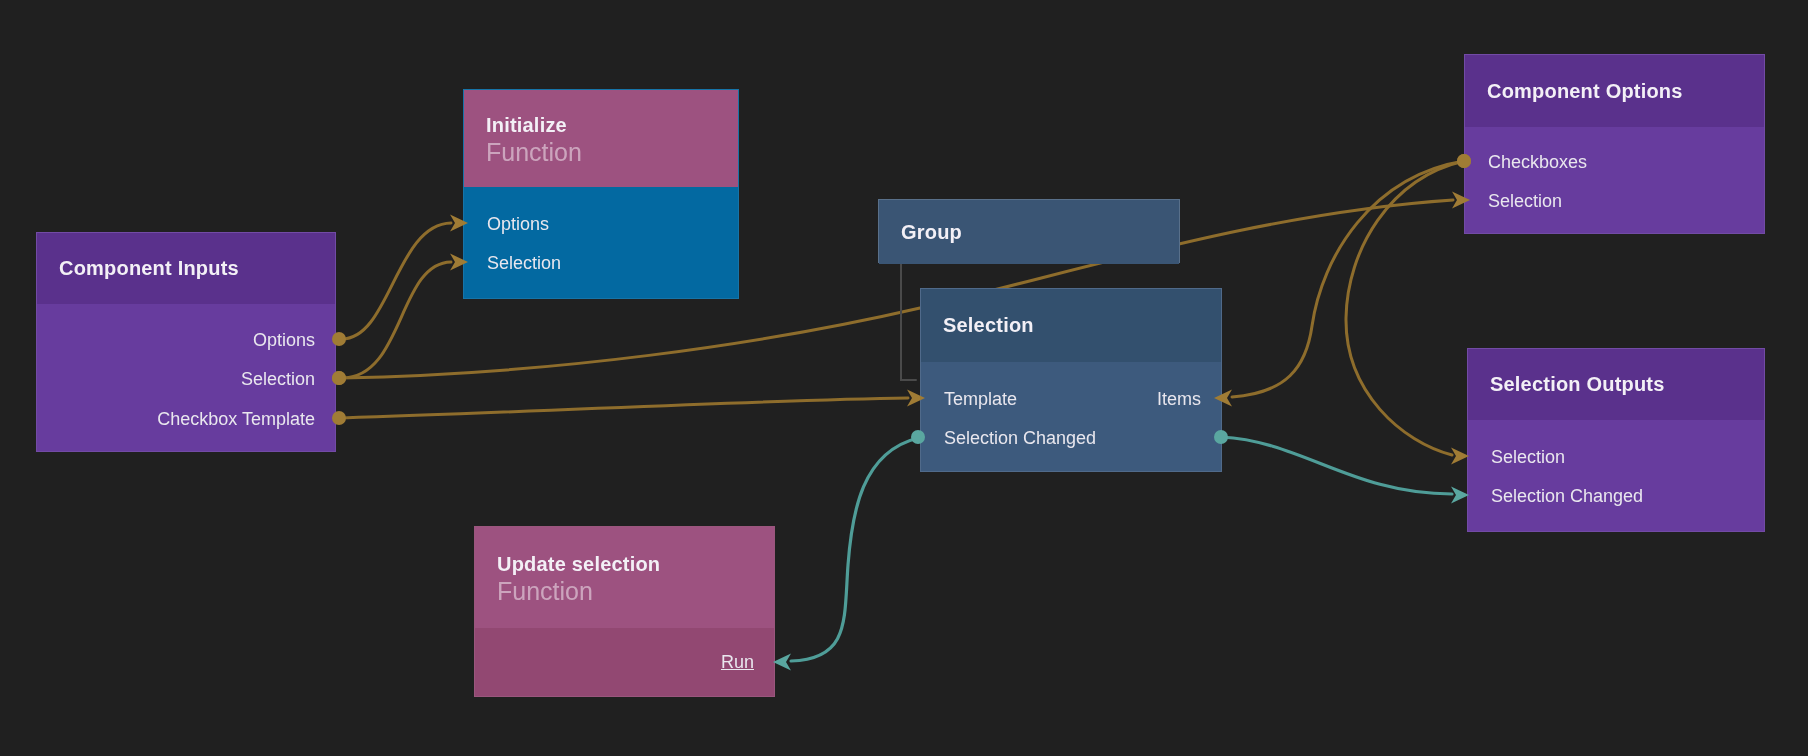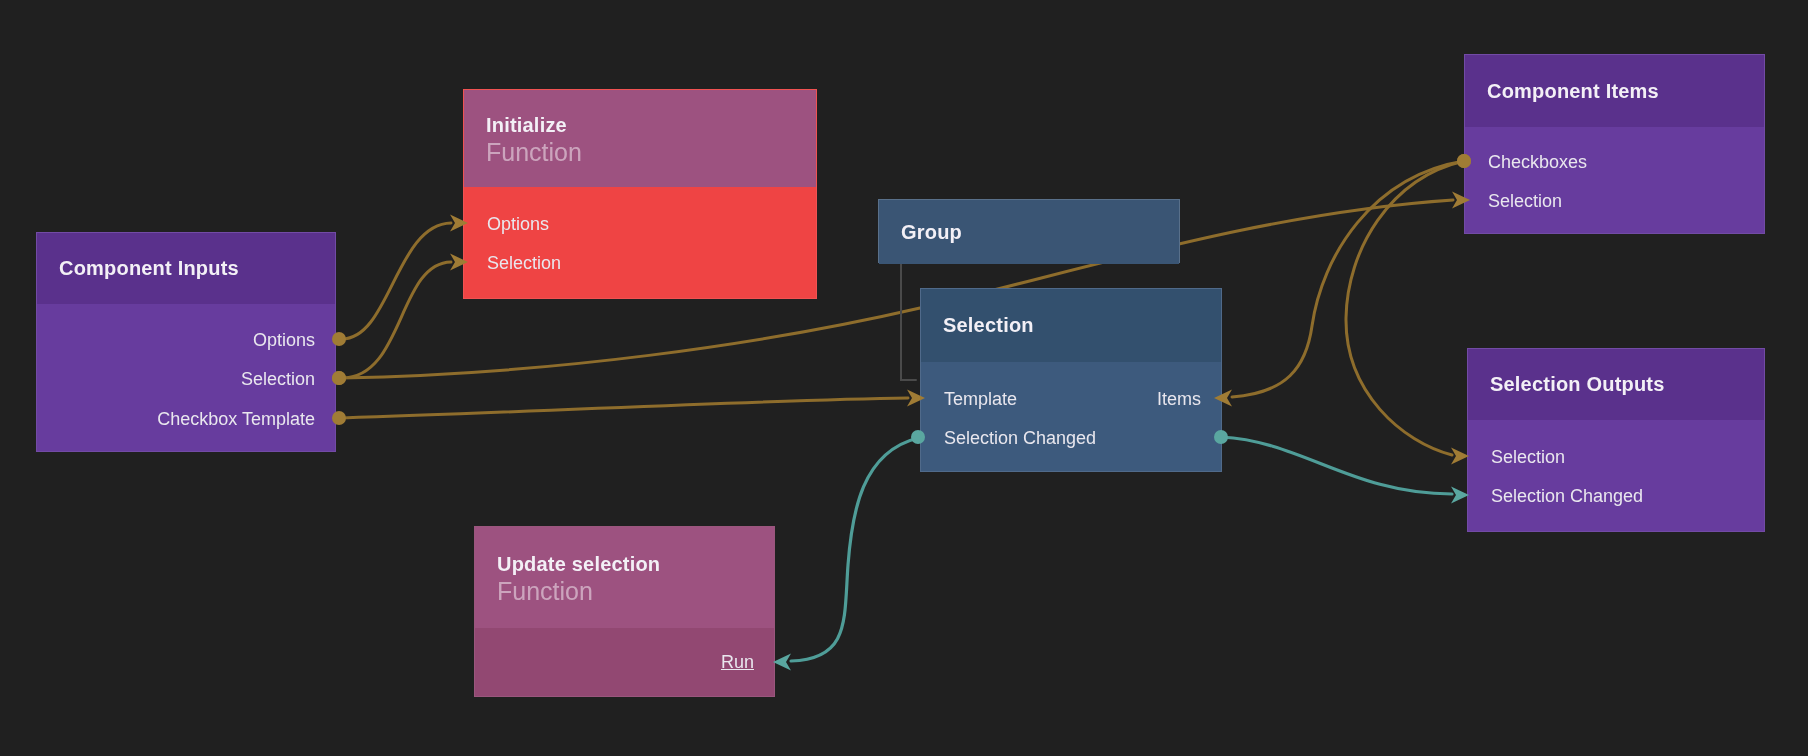--- a/index.html
+++ b/index.html
@@ -58,21 +58,21 @@
     </svg>
   <div id="node-layer">
       <div class="graph-node" style="left: 36px; top: 232px; width: 300px; height: 220px; background: rgb(103, 60, 158); border: 1px solid rgba(255, 255, 255, 0.08);">
         <div class="node-header" style="height: 71px; background: rgb(90, 49, 140);">
           <div class="node-title">Component Inputs</div>
         </div>
         <div class="port-label right" style="top: 94px;">Options</div>
         <div class="port-label right" style="top: 133px;">Selection</div>
         <div class="port-label right" style="top: 173px;">Checkbox Template</div>
       </div>
-      <div class="graph-node" style="left: 463px; top: 89px; width: 354px; height: 210px; background: #ef4444; border: 1px solid rgba(255, 255, 255, 0.08);">
+      <div class="graph-node" style="left: 463px; top: 89px; width: 276px; height: 210px; background: #0369a1; border: 1px solid rgba(255, 255, 255, 0.08);">
         <div class="node-header" style="height: 97px; background: rgb(157, 82, 128);">
           <div class="node-title">Initialize</div>
           <div class="node-subtitle">Function</div>
         </div>
         <div class="port-label left" style="top: 121px;">Options</div>
         <div class="port-label left" style="top: 160px;">Selection</div>
       </div>
       <div class="graph-node" style="left: 878px; top: 199px; width: 302px; height: 64px; background: rgb(58, 85, 116); border: 1px solid rgba(255, 255, 255, 0.16);">
         <div class="node-header" style="height: 64px; background: rgb(58, 85, 116);">
           <div class="node-title">Group</div>
@@ -88,21 +88,21 @@
       </div>
       <div class="graph-node" style="left: 474px; top: 526px; width: 301px; height: 171px; background: rgb(146, 72, 114); border: 1px solid rgba(255, 255, 255, 0.08); padding-left: 40px;">
         <div class="node-header" style="height: 101px; background: rgb(157, 82, 128);">
           <div class="node-title">Update selection</div>
           <div class="node-subtitle">Function</div>
         </div>
         <div class="port-label right" style="top: 122px; text-decoration: underline;">Run</div>
       </div>
       <div class="graph-node" style="left: 1464px; top: 54px; width: 301px; height: 180px; background: rgb(103, 60, 158); border: 1px solid rgba(255, 255, 255, 0.08);">
         <div class="node-header" style="height: 72px; background: rgb(90, 49, 140);">
-          <div class="node-title">Component Items</div>
+          <div class="node-title">Component Options</div>
         </div>
         <div class="port-label left" style="top: 94px;">Checkboxes</div>
         <div class="port-label left" style="top: 133px;">Selection</div>
       </div>
       <div class="graph-node" style="left: 1467px; top: 348px; width: 298px; height: 184px; background: rgb(103, 60, 158); border: 1px solid rgba(255, 255, 255, 0.08);">
         <div class="node-header" style="height: 71px; background: rgb(90, 49, 140);">
           <div class="node-title">Selection Outputs</div>
         </div>
         <div class="port-label left" style="top: 95px;">Selection</div>
         <div class="port-label left" style="top: 134px;">Selection Changed</div>

